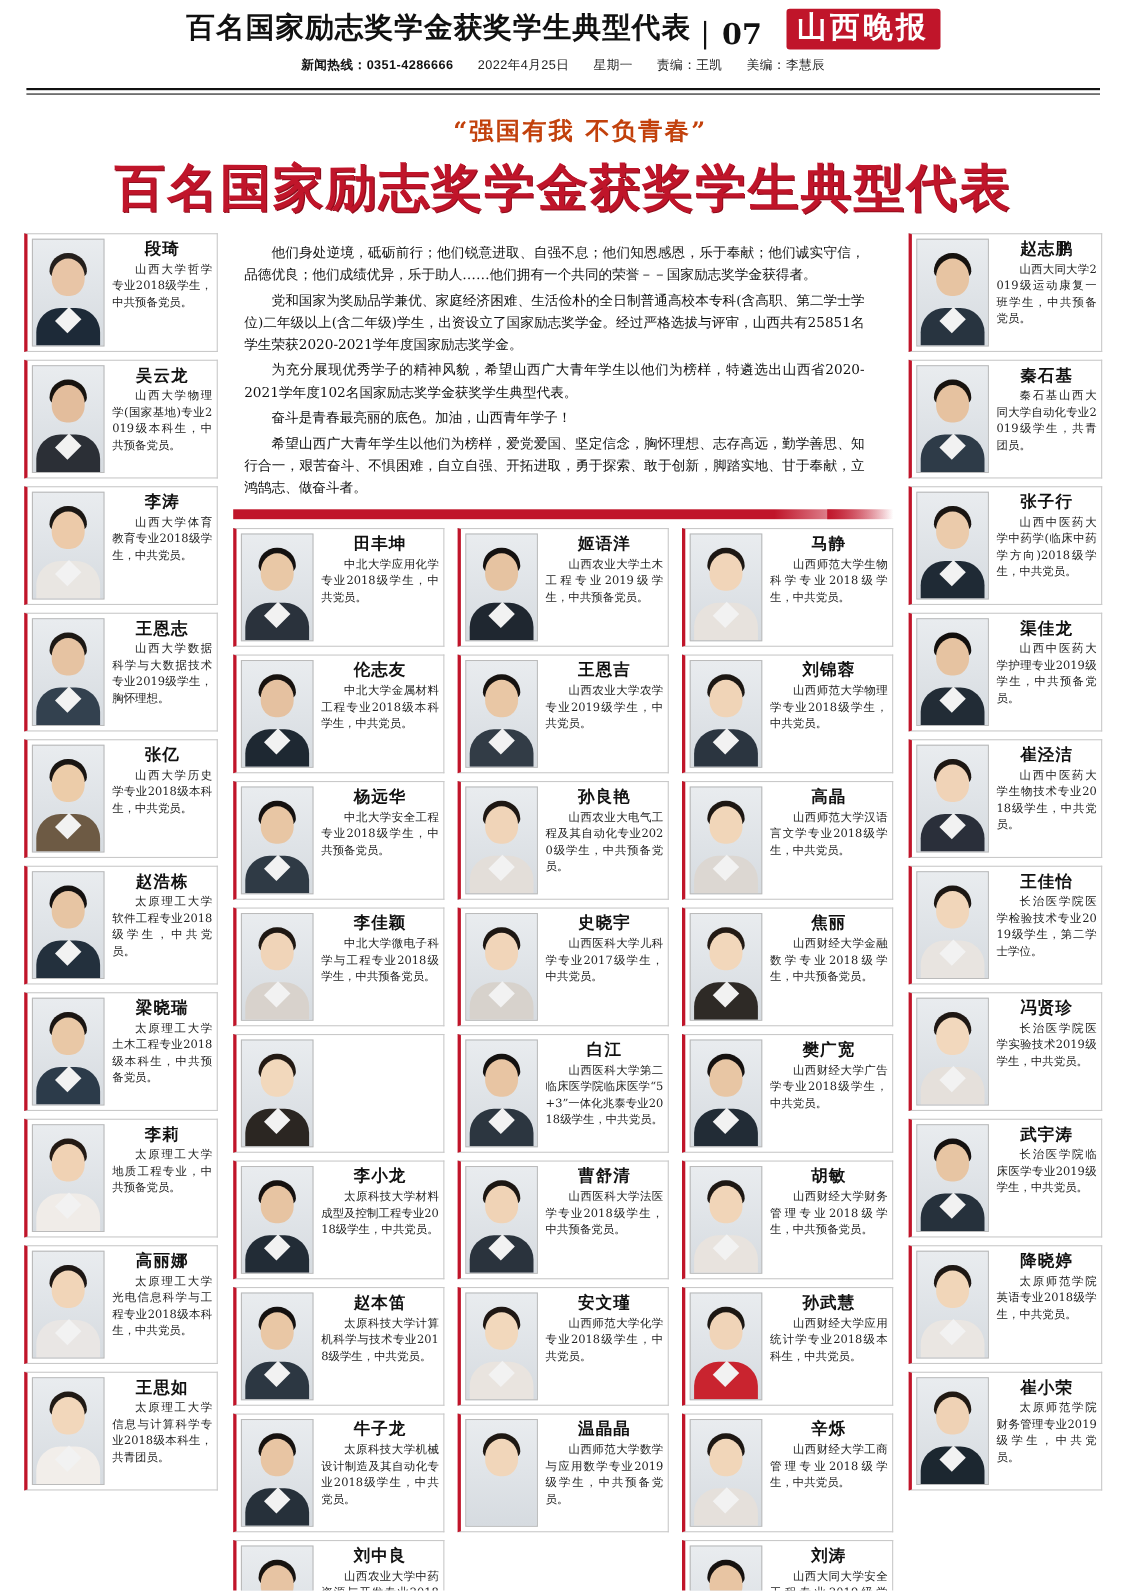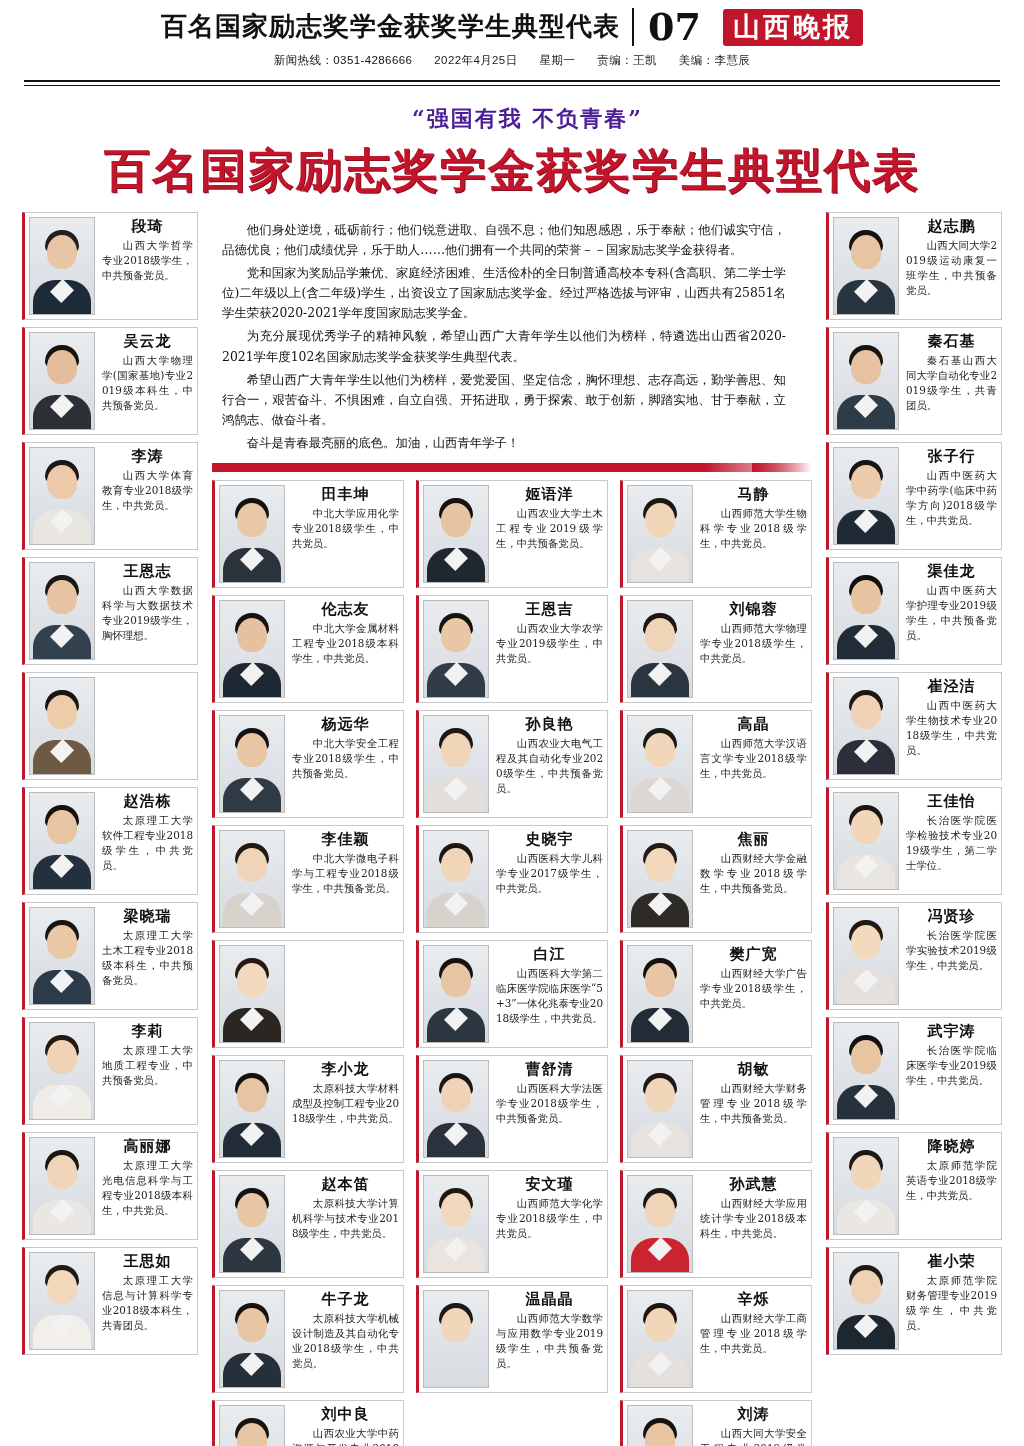--- a/index.html
+++ b/index.html
@@ -28,21 +28,21 @@
     font-family:"DejaVu Serif","Liberation Serif",serif;
     font-weight:bold;
     font-size:26px;
     letter-spacing:1px;
     color:#111;
     padding-bottom:2px;
   }
   .mast-page{
     font-family:"DejaVu Serif",serif;
     font-weight:bold;
-    font-size:38px;
+    font-size:26px;
     color:#111;
     padding:0 10px 0 14px;
     border-left:2px solid #111;
     line-height:1;
   }
   .mast-logo{
     background:#c0152a;
     color:#fff;
     font-family:"DejaVu Serif","Liberation Serif",serif;
     font-weight:bold;
@@ -54,38 +54,38 @@
   }
   .mast-sub{
     display:flex;
     justify-content:center;
     gap:22px;
     font-size:11.5px;
     color:#222;
     margin-top:7px;
     letter-spacing:.4px;
   }
-  .mast-hot{color:#111;font-weight:normal;}
+  .mast-hot{color:#111;font-weight:bold;}
   .mast-rule{
     position:absolute;
     left:24px;right:24px;bottom:4px;
     border-top:2px solid #111;
   }
   .mast-rule2{
     position:absolute;
     left:24px;right:24px;bottom:0px;
     border-top:1px solid #111;
   }
 
   
   .headline-wrap{text-align:center;margin-top:18px;}
   .kicker{
     font-family:"DejaVu Serif","Liberation Serif",serif;
     font-size:22px;
-    color:#4c1d95;
+    color:#c2410c;
     font-weight:bold;
     letter-spacing:2px;
     margin-left:31px;
   }
   .headline{
     font-family:"DejaVu Serif","Liberation Serif",serif;
     font-size:46px;
     font-weight:bold;
     color:#c0152a;
     letter-spacing:2px;
@@ -289,20 +289,24 @@
           </div>
         </div>
         <div class="card">
           <div class="photo">
             <div class="bg" style="background: linear-gradient(rgb(233, 236, 239) 0%, rgb(214, 219, 224) 100%);"></div>
             <div class="body" style="background: rgb(109, 90, 68);"></div>
             <div class="collar"></div>
             <div class="hair" style="background: rgb(25, 21, 18);"></div>
             <div class="head" style="background: rgb(236, 204, 169);"></div>
           </div>
+          <div class="info">
+            <div class="name">张亿</div>
+            <div class="desc">山西大学历史学专业2018级本科生，中共党员。</div>
+          </div>
         </div>
         <div class="card">
           <div class="photo">
             <div class="bg" style="background: linear-gradient(rgb(233, 236, 239) 0%, rgb(214, 219, 224) 100%);"></div>
             <div class="body" style="background: rgb(35, 48, 61);"></div>
             <div class="collar"></div>
             <div class="hair" style="background: rgb(20, 17, 16);"></div>
             <div class="head" style="background: rgb(231, 197, 163);"></div>
           </div>
           <div class="info">
@@ -362,22 +366,22 @@
             <div class="desc">太原理工大学信息与计算科学专业2018级本科生，共青团员。</div>
           </div>
         </div>
       </div>
 
     <div style="flex:1 1 auto;">
       <div class="intro" id="intro">
           <p>他们身处逆境，砥砺前行；他们锐意进取、自强不息；他们知恩感恩，乐于奉献；他们诚实守信，品德优良；他们成绩优异，乐于助人……他们拥有一个共同的荣誉－－国家励志奖学金获得者。</p>
           <p>党和国家为奖励品学兼优、家庭经济困难、生活俭朴的全日制普通高校本专科(含高职、第二学士学位)二年级以上(含二年级)学生，出资设立了国家励志奖学金。经过严格选拔与评审，山西共有25851名学生荣获2020-2021学年度国家励志奖学金。</p>
           <p>为充分展现优秀学子的精神风貌，希望山西广大青年学生以他们为榜样，特遴选出山西省2020-2021学年度102名国家励志奖学金获奖学生典型代表。</p>
+          <p>奋斗是青春最亮丽的底色。加油，山西青年学子！</p>
           <p>希望山西广大青年学生以他们为榜样，爱党爱国、坚定信念，胸怀理想、志存高远，勤学善思、知行合一，艰苦奋斗、不惧困难，自立自强、开拓进取，勇于探索、敢于创新，脚踏实地、甘于奉献，立鸿鹄志、做奋斗者。</p>
-          <p>奋斗是青春最亮丽的底色。加油，山西青年学子！</p>
         </div>
       <div class="red-bar"></div>
       <div class="mid-grid" id="mid-grid-top">
           <div>
             <div class="card">
               <div class="photo">
                 <div class="bg" style="background: linear-gradient(rgb(233, 236, 239) 0%, rgb(214, 219, 224) 100%);"></div>
                 <div class="body" style="background: rgb(42, 50, 60);"></div>
                 <div class="collar"></div>
                 <div class="hair" style="background: rgb(20, 17, 16);"></div>

